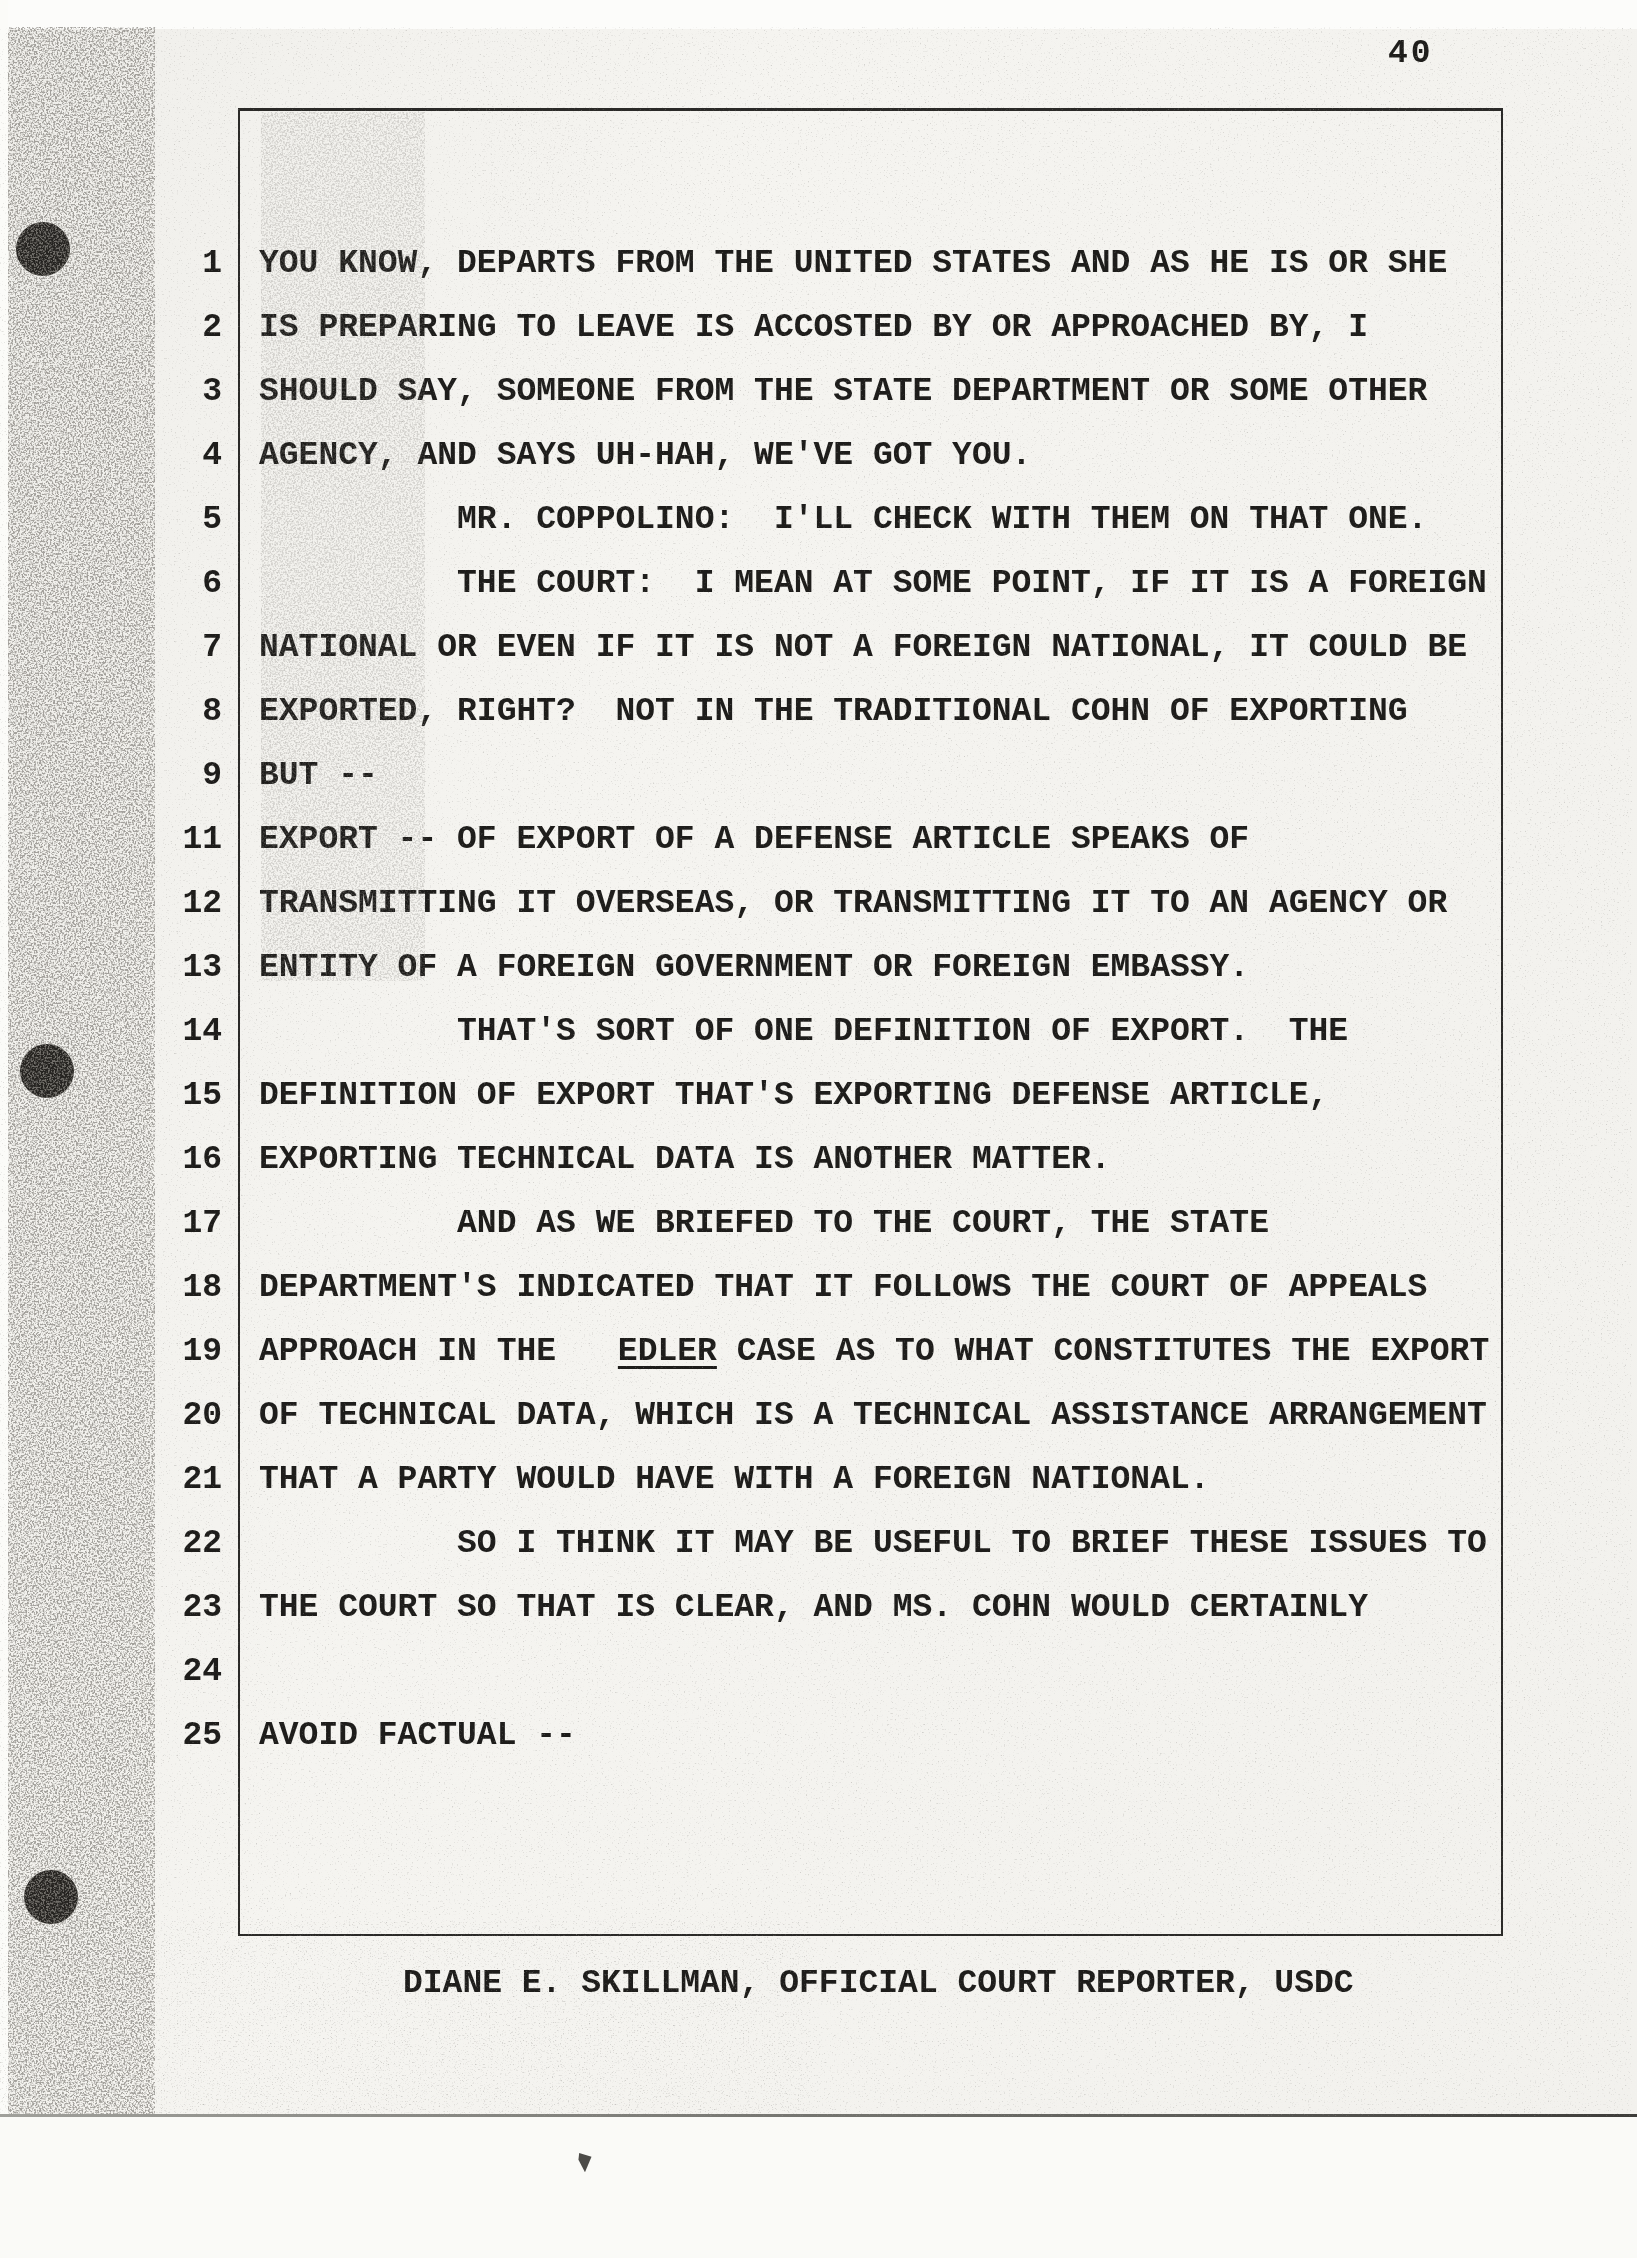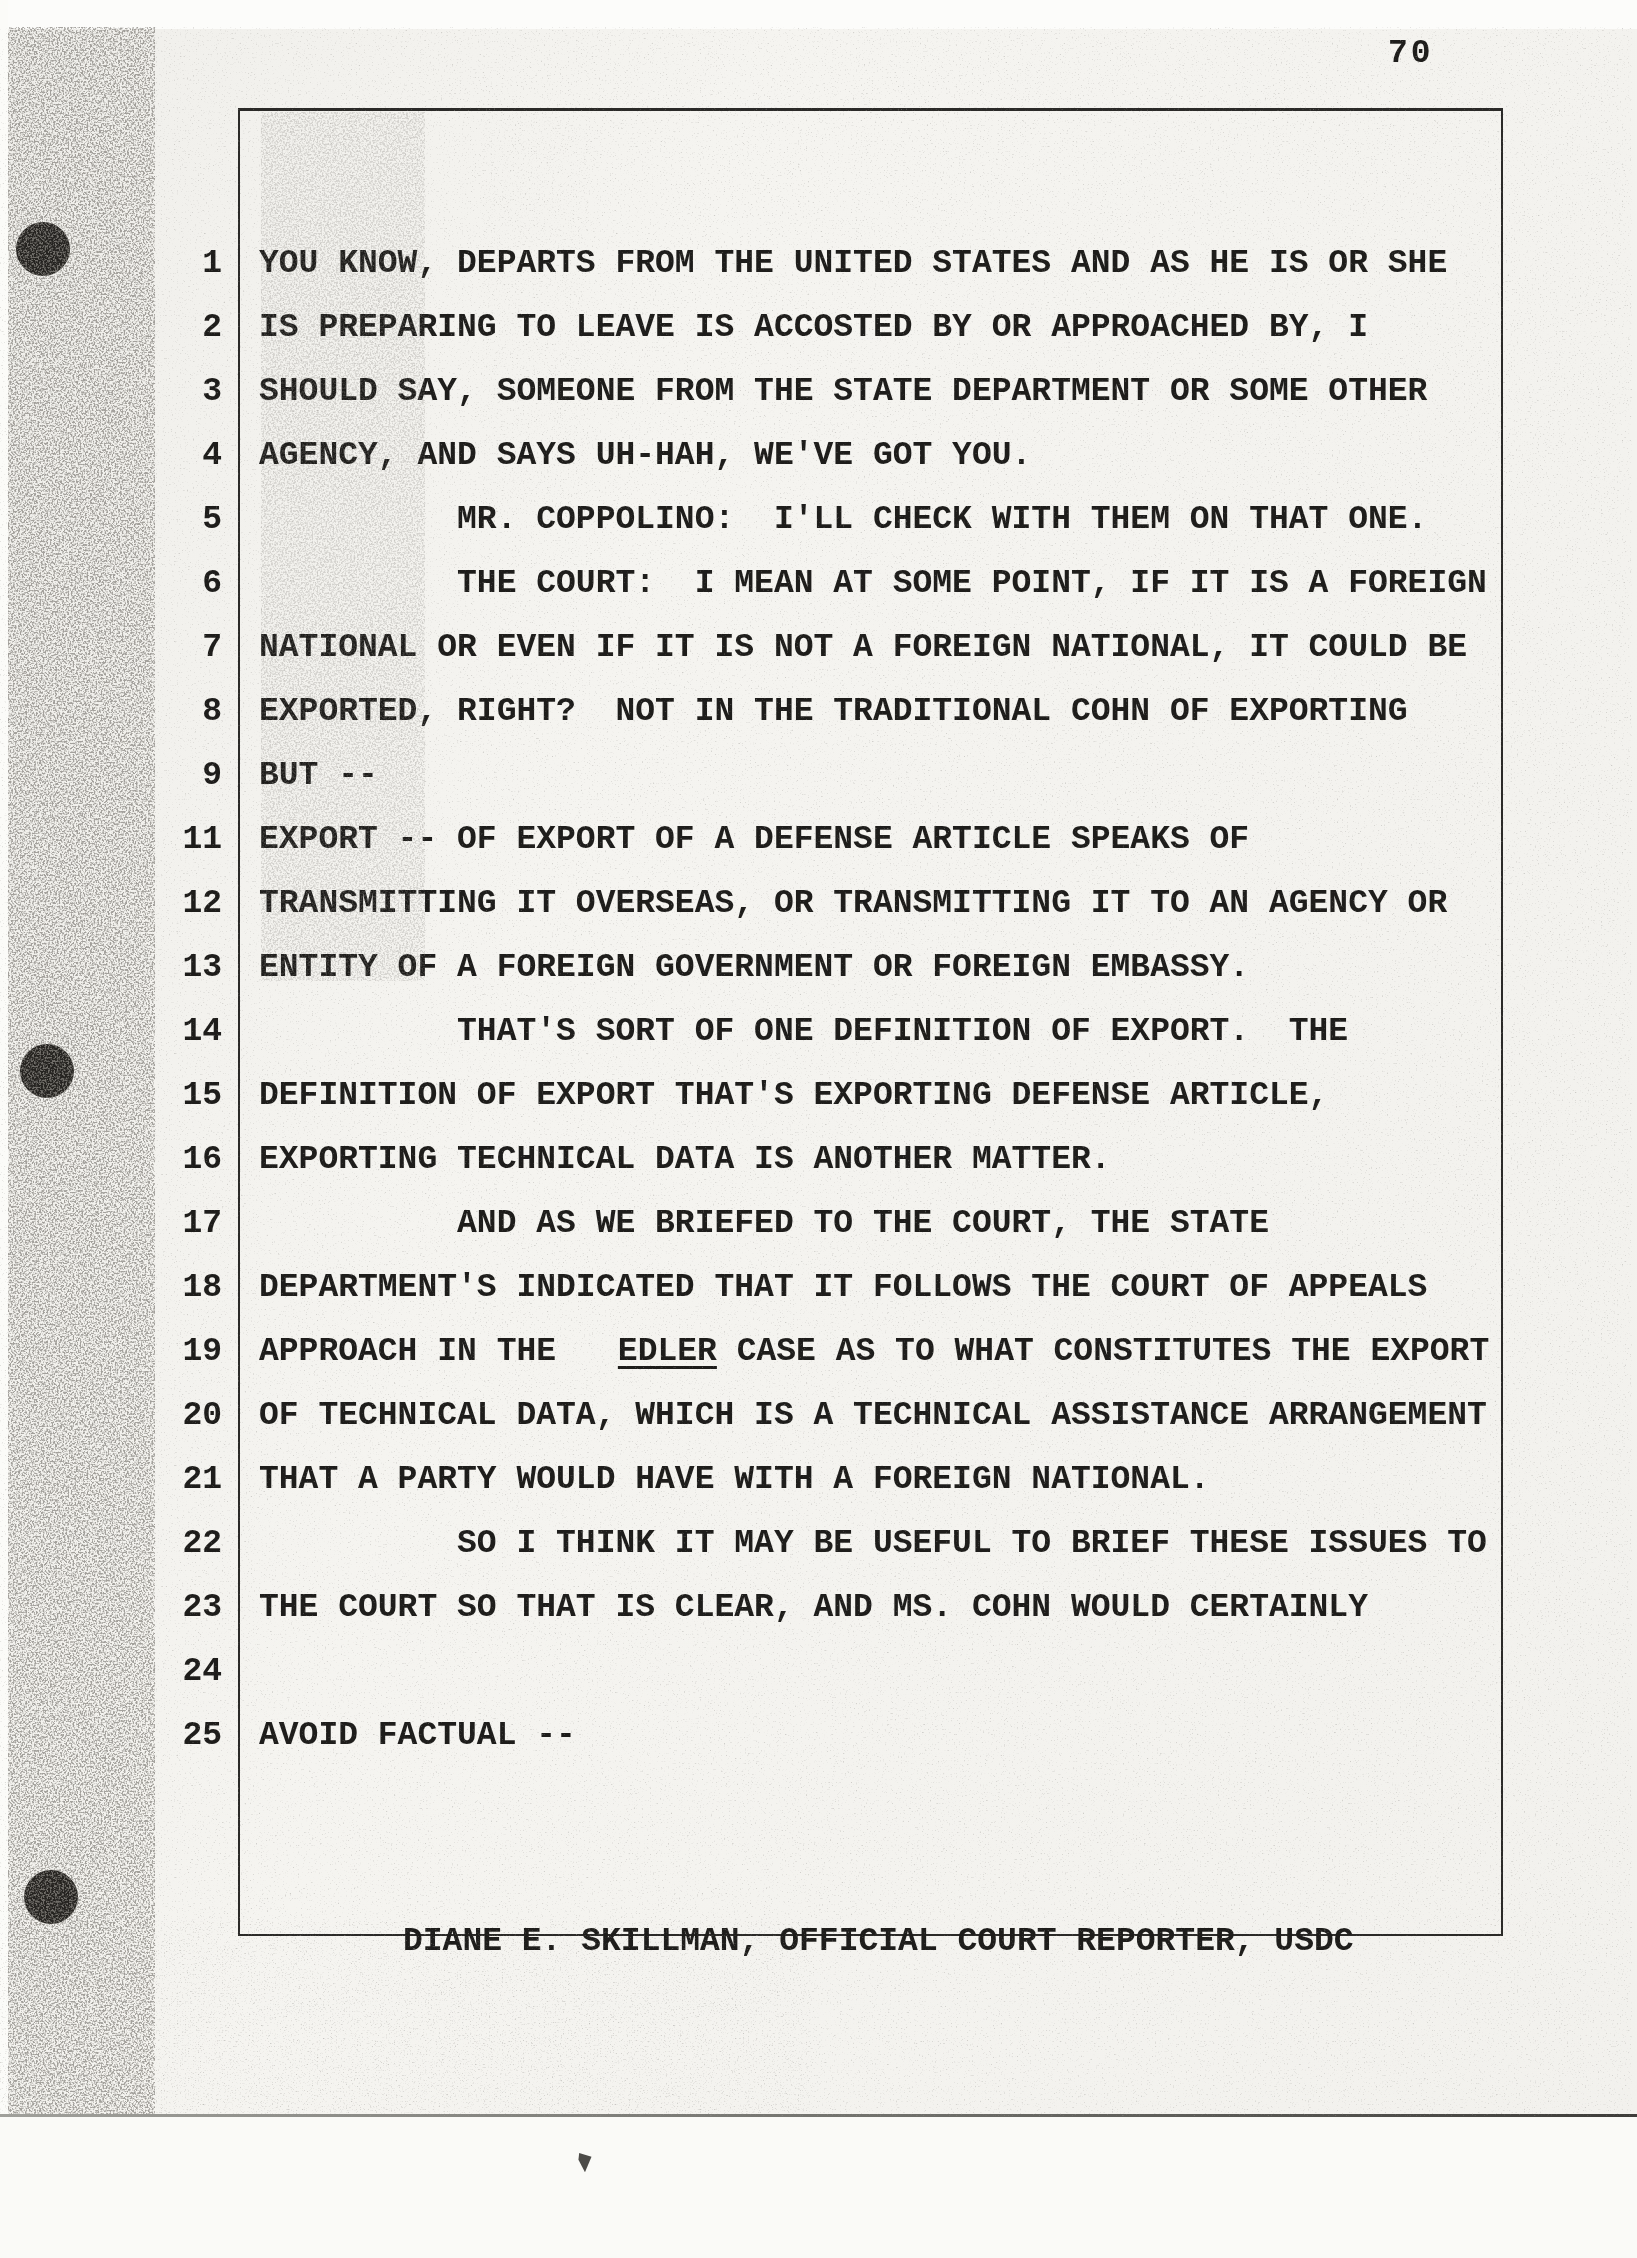--- a/index.html
+++ b/index.html
@@ -27,21 +27,21 @@
     letter-spacing:2.9px; line-height:33px; z-index:3;
   }
 
   .lines { position:absolute; left:259px; top:232px; width:1236px; z-index:3; }
   .line-row { position:relative; height:64px; line-height:64px; font-size:33px; font-weight:bold; }
   .line-num { position:absolute; left:-126px; width:89px; text-align:right; }
   .line-text { white-space:pre; }
   .underlined { text-decoration:underline; text-decoration-thickness:2.9px; text-underline-offset:5.8px;margin-left:42px; }
 
   .footer {
-    position:absolute; left:403px; top:1922px; font-size:33px; font-weight:bold;
+    position:absolute; left:403px; top:1964px; font-size:33px; font-weight:bold;
     line-height:39px; white-space:pre; z-index:3;
   }
 
   
   .hole { position:absolute; width:54px; height:54px; border-radius:50%;
           background:radial-gradient(circle at 45% 45%, #252320 60%, #38362f 100%); z-index:5; }
   .hole-1 { left:16.4px; top:222px; }
   .hole-2 { left:20px; top:1044px; }
   .hole-3 { left:24px; top:1870px; }
 
@@ -93,21 +93,21 @@
 
   <div class="top-strip"></div>
   <div class="left-strip"></div>
   <div class="paper-edge"></div>
   <div class="below-edge"></div>
 
   <div class="hole hole-1"></div>
   <div class="hole hole-2"></div>
   <div class="hole hole-3"></div>
 
-  <div class="page-number">70</div>
+  <div class="page-number">40</div>
   <div class="transcript-box"></div>
   <div class="lines" id="lines">
       <div class="line-row"><span class="line-num">1</span><span class="line-text">YOU KNOW, DEPARTS FROM THE UNITED STATES AND AS HE IS OR SHE</span></div>
       <div class="line-row"><span class="line-num">2</span><span class="line-text">IS PREPARING TO LEAVE IS ACCOSTED BY OR APPROACHED BY, I</span></div>
       <div class="line-row"><span class="line-num">3</span><span class="line-text">SHOULD SAY, SOMEONE FROM THE STATE DEPARTMENT OR SOME OTHER</span></div>
       <div class="line-row"><span class="line-num">4</span><span class="line-text">AGENCY, AND SAYS UH-HAH, WE'VE GOT YOU.</span></div>
       <div class="line-row"><span class="line-num">5</span><span class="line-text">          MR. COPPOLINO:  I'LL CHECK WITH THEM ON THAT ONE.</span></div>
       <div class="line-row"><span class="line-num">6</span><span class="line-text">          THE COURT:  I MEAN AT SOME POINT, IF IT IS A FOREIGN</span></div>
       <div class="line-row"><span class="line-num">7</span><span class="line-text">NATIONAL OR EVEN IF IT IS NOT A FOREIGN NATIONAL, IT COULD BE</span></div>
       <div class="line-row"><span class="line-num">8</span><span class="line-text">EXPORTED, RIGHT?  NOT IN THE TRADITIONAL COHN OF EXPORTING</span></div>

